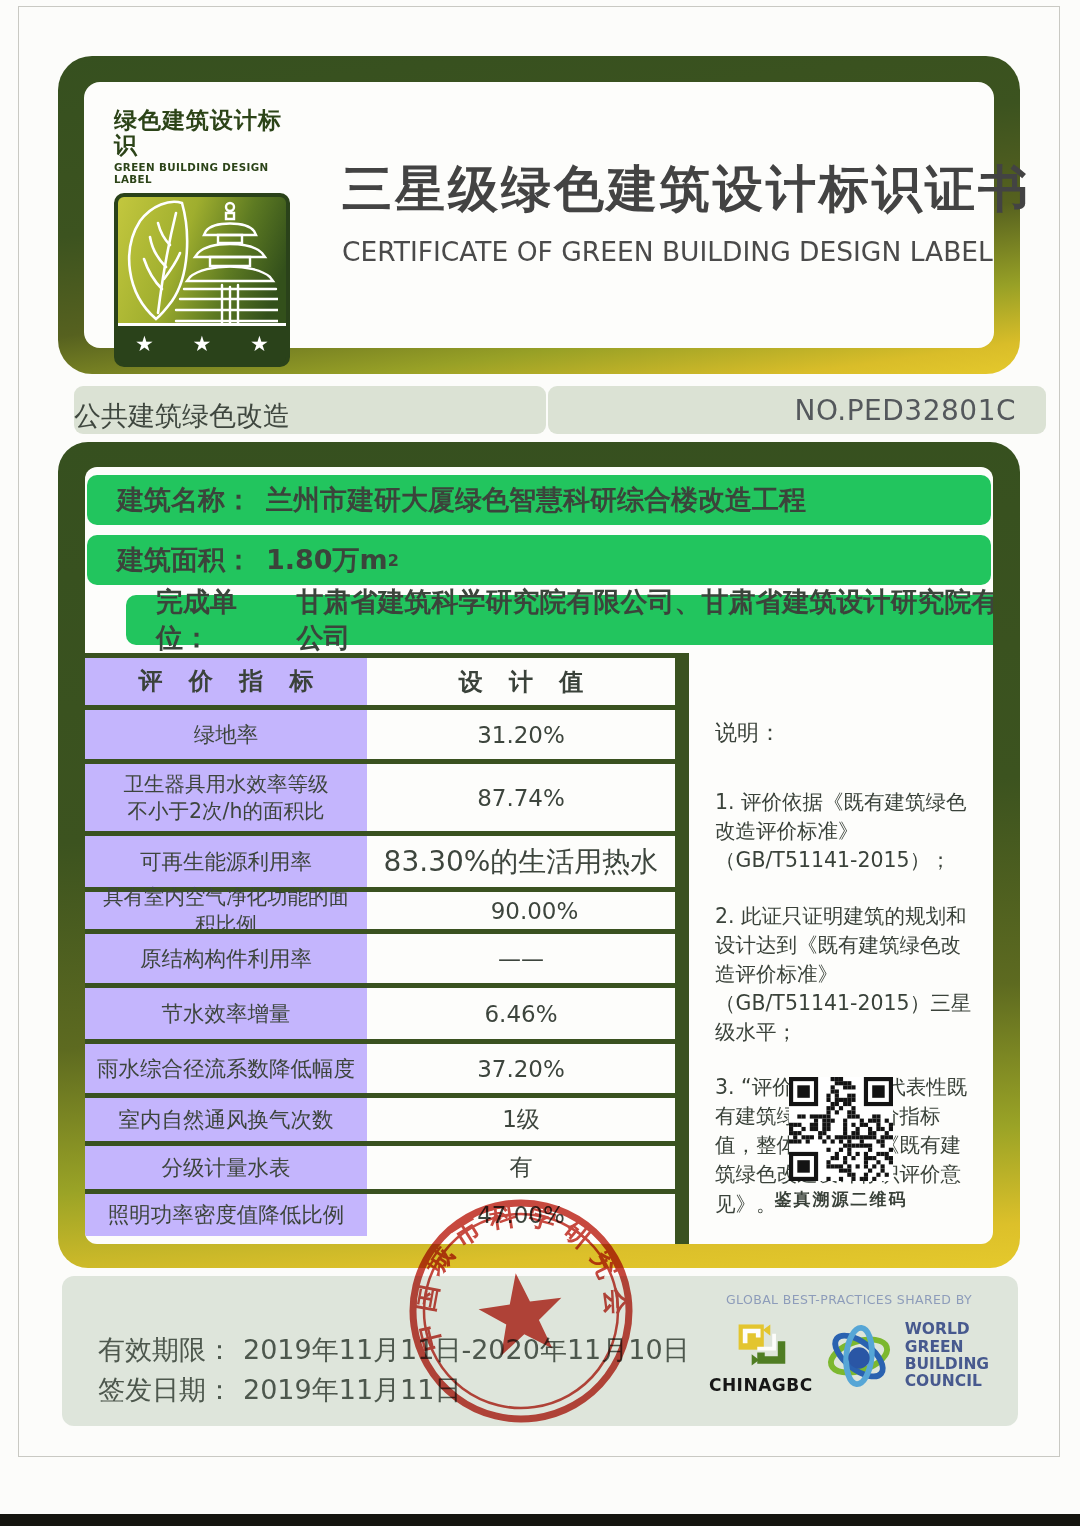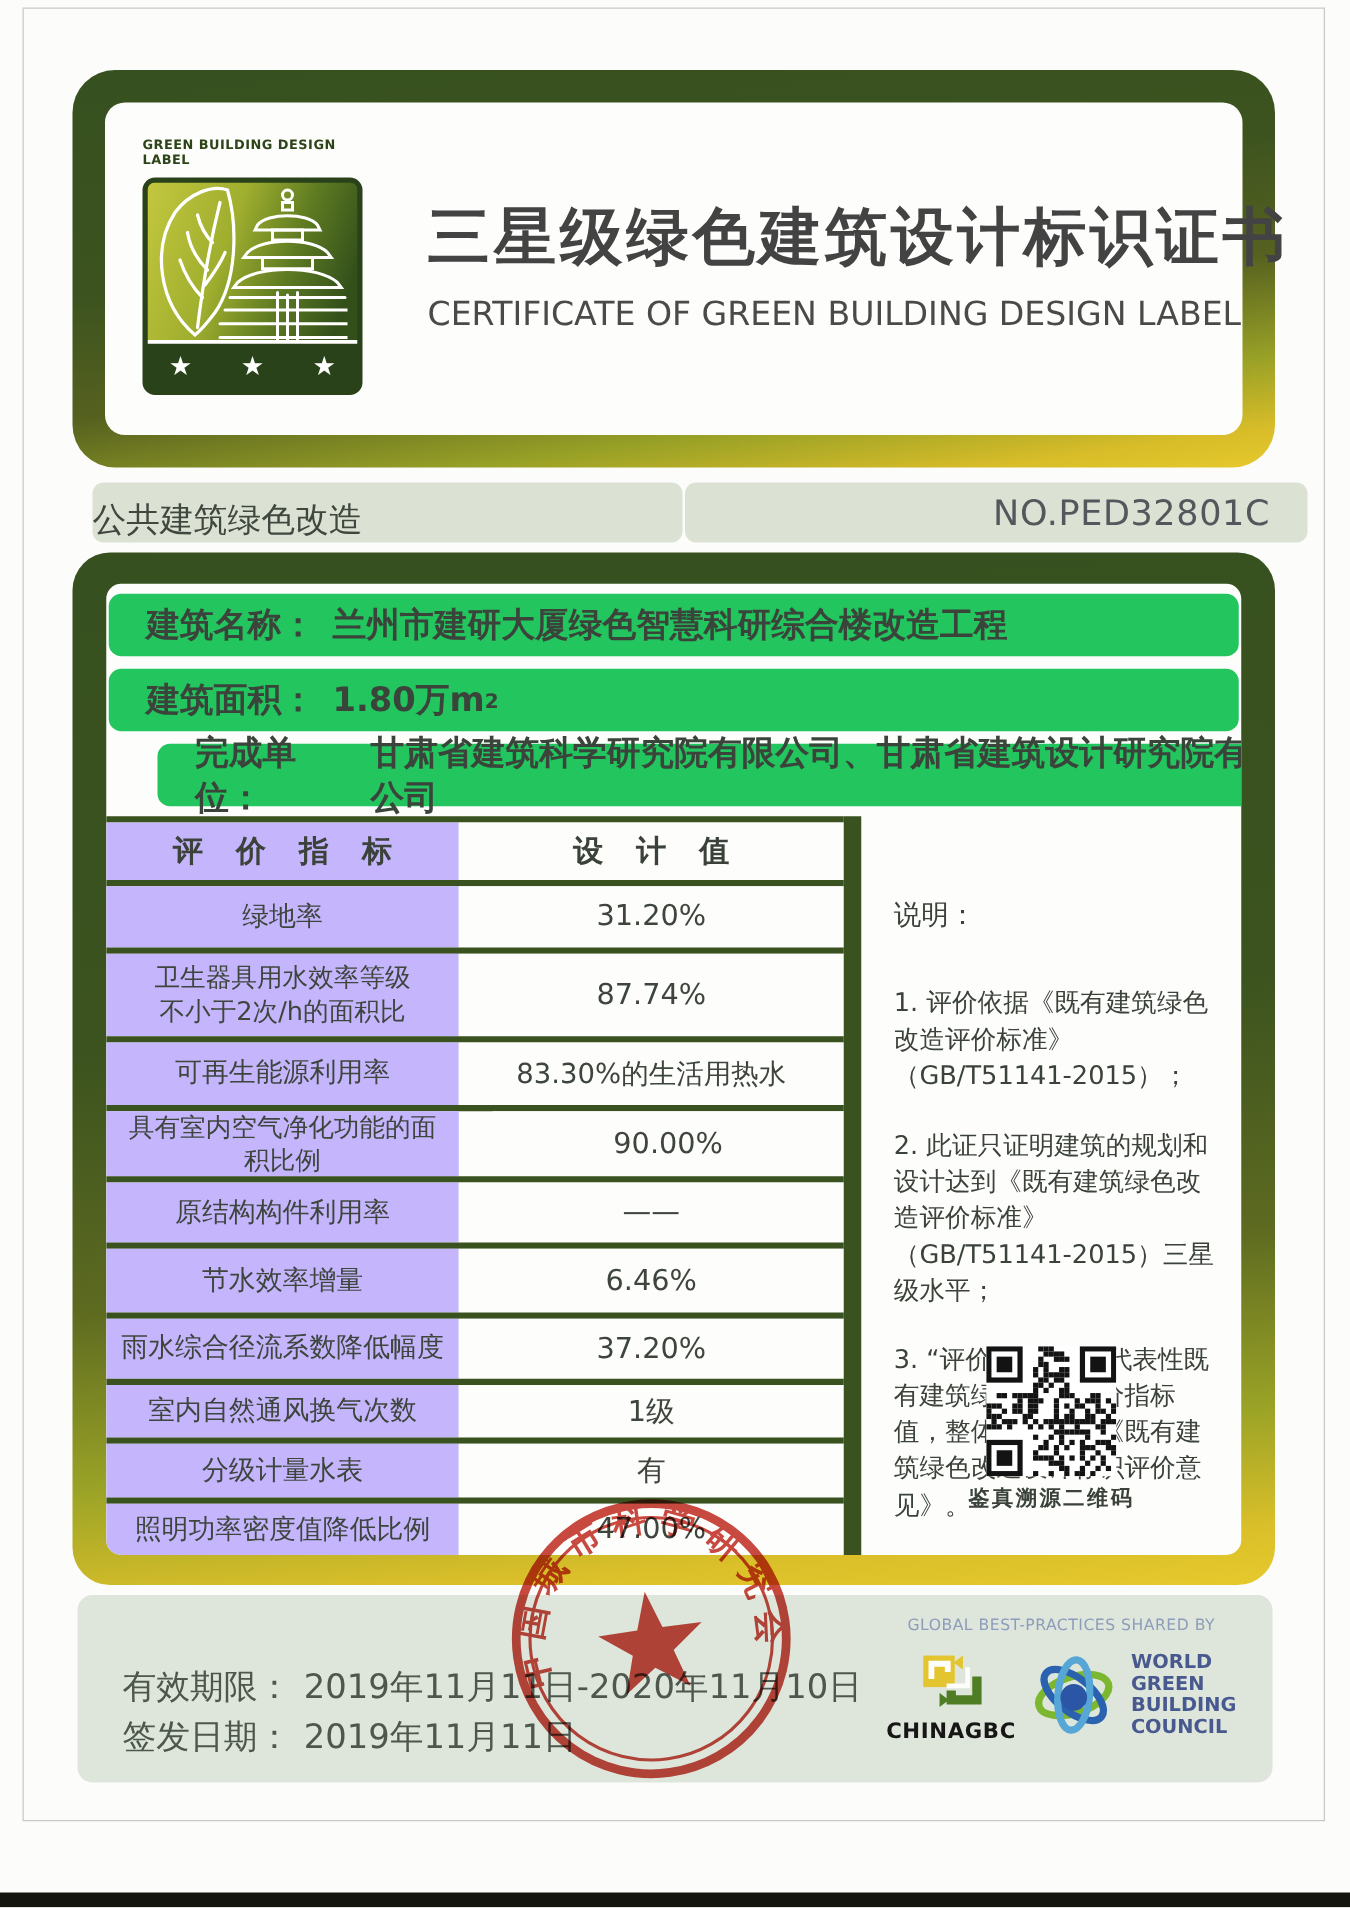--- a/index.html
+++ b/index.html
@@ -79,20 +79,21 @@
 </style>
 </head>
 <body>
 
 <div class="page">
   <div class="paper-edge"></div>
 
   <div class="title-frame">
     <div class="title-inner">
       <div class="logo-block">
+        <div class="logo-cn">绿色建筑设计标识</div>
         <div class="logo-en">GREEN BUILDING DESIGN LABEL</div>
         <div class="logo-square">
           <div class="logo-art">
             <svg width="160" height="126" viewBox="0 0 160 126" fill="none" stroke="#ffffff" stroke-width="2.6" stroke-linecap="round">
               <g>
                 <path d="M38,122 C8,96 4,52 22,24 C34,8 52,2 64,6 C72,34 72,78 54,104 C48,112 43,118 38,122 Z"></path>
                 <path d="M40,116 C44,84 50,48 58,16"></path>
                 <path d="M44,92 C36,84 30,74 26,62"></path>
                 <path d="M48,70 C40,62 34,52 32,40"></path>
                 <path d="M52,48 C46,42 42,34 40,26"></path>
@@ -159,23 +160,23 @@
             <div class="tcell tind">绿地率</div>
             <div class="tcell tval">31.20%</div>
           </div>
           <div class="trow" style="height:72px;">
             <div class="tcell tind" style="font-size:20.5px;">卫生器具用水效率等级
 不小于2次/h的面积比</div>
             <div class="tcell tval">87.74%</div>
           </div>
           <div class="trow" style="height:56px;">
             <div class="tcell tind">可再生能源利用率</div>
-            <div class="tcell tval" style="font-size:22px;">83.30%的生活用热水</div>
-          </div>
-          <div class="trow" style="height:58px;gap:27px;">
+            <div class="tcell tval" style="font-size:28px;">83.30%的生活用热水</div>
+          </div>
+          <div class="trow" style="height:42px;gap:27px;">
             <div class="tcell tind" style="font-size:20.5px;">具有室内空气净化功能的面积比例</div>
             <div class="tcell tval">90.00%</div>
           </div>
           <div class="trow" style="height:54px;">
             <div class="tcell tind">原结构构件利用率</div>
             <div class="tcell tval">——</div>
           </div>
           <div class="trow" style="height:56px;">
             <div class="tcell tind">节水效率增量</div>
             <div class="tcell tval">6.46%</div>

